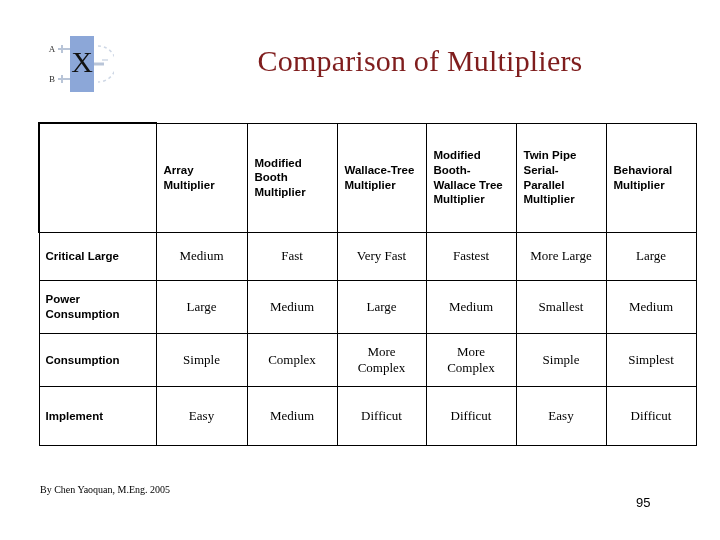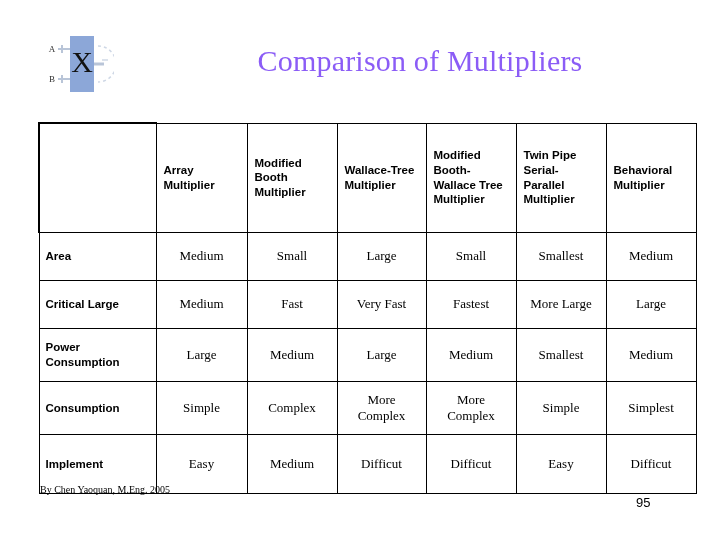--- a/index.html
+++ b/index.html
@@ -35,21 +35,21 @@
 
   #slide-title {
     position: absolute;
     left: 160px;
     top: 44px;
     width: 520px;
     text-align: center;
     font-family: "Liberation Serif", serif;
     font-size: 30px;
     font-weight: normal;
-    color: #8b5cf6;
+    color: #7f1d1d;
     letter-spacing: 0.2px;
     white-space: nowrap;
   }
 
   
   #comparison-table {
     position: absolute;
     left: 38px;
     top: 122px;
     width: 657px;
@@ -170,29 +170,20 @@
       <td>Array Multiplier</td>
       <td>Modified Booth Multiplier</td>
       <td>Wallace-Tree Multiplier</td>
       <td>Modified Booth-Wallace Tree Multiplier</td>
       <td>Twin Pipe Serial-Parallel Multiplier</td>
       <td>Behavioral Multiplier</td>
     </tr>
   </thead>
   <tbody>
 
-    <tr class="data-row">
-      <td class="row-label">Area</td>
-      <td class="data-cell">Medium</td>
-      <td class="data-cell">Small</td>
-      <td class="data-cell">Large</td>
-      <td class="data-cell">Small</td>
-      <td class="data-cell">Smallest</td>
-      <td class="data-cell">Medium</td>
-    </tr>
 
     <tr class="data-row">
       <td class="row-label">Critical Large</td>
       <td class="data-cell">Medium</td>
       <td class="data-cell">Fast</td>
       <td class="data-cell">Very Fast</td>
       <td class="data-cell">Fastest</td>
       <td class="data-cell">More Large</td>
       <td class="data-cell">Large</td>
     </tr>

